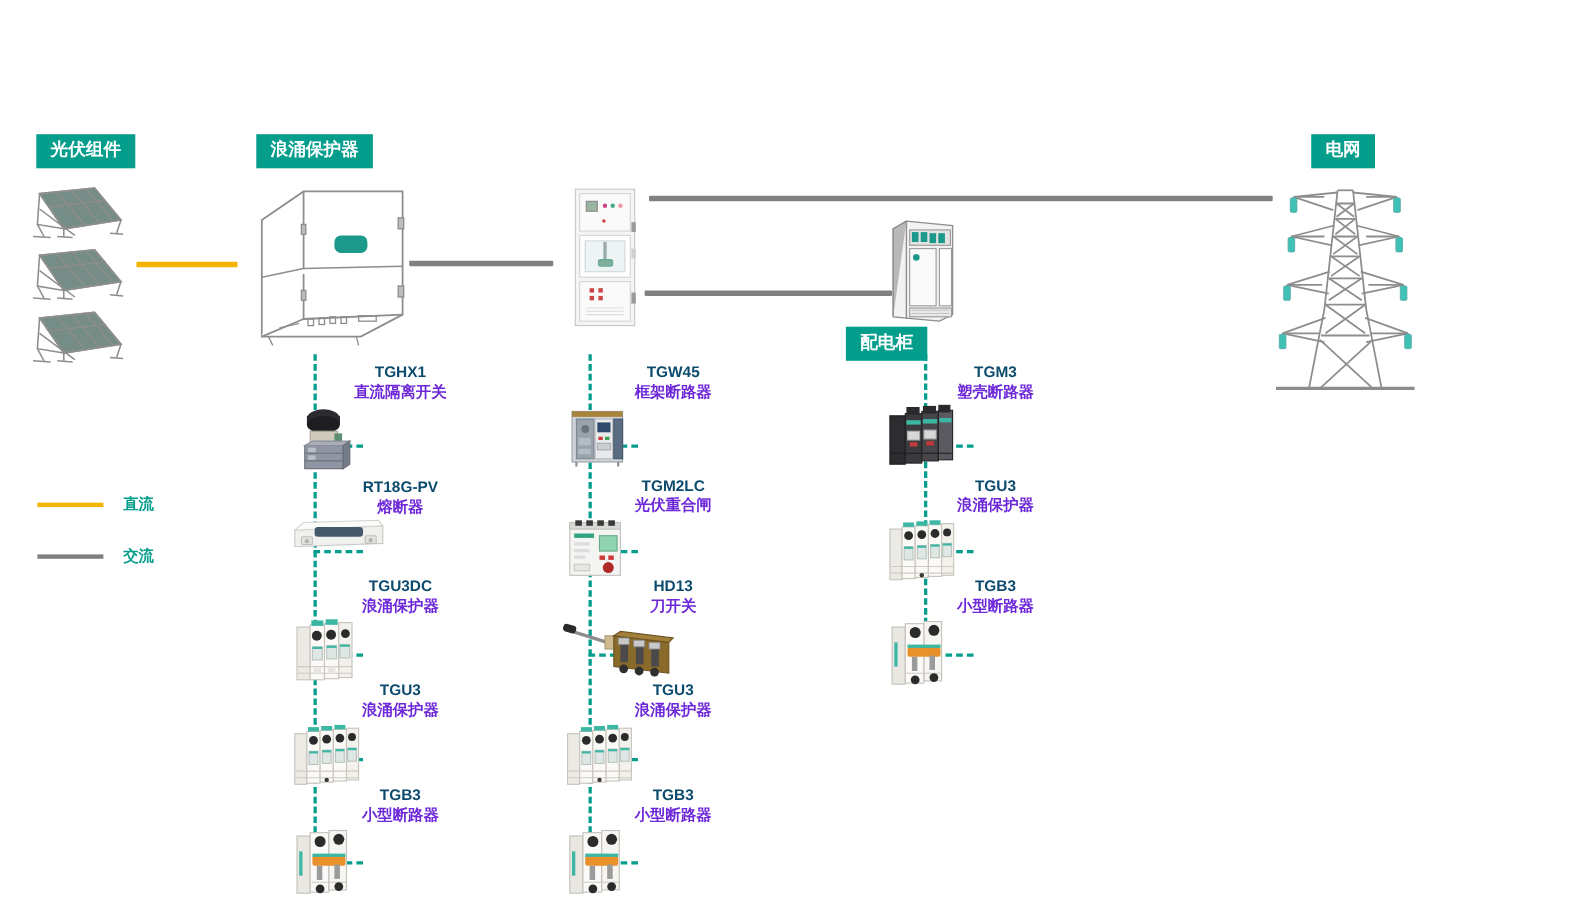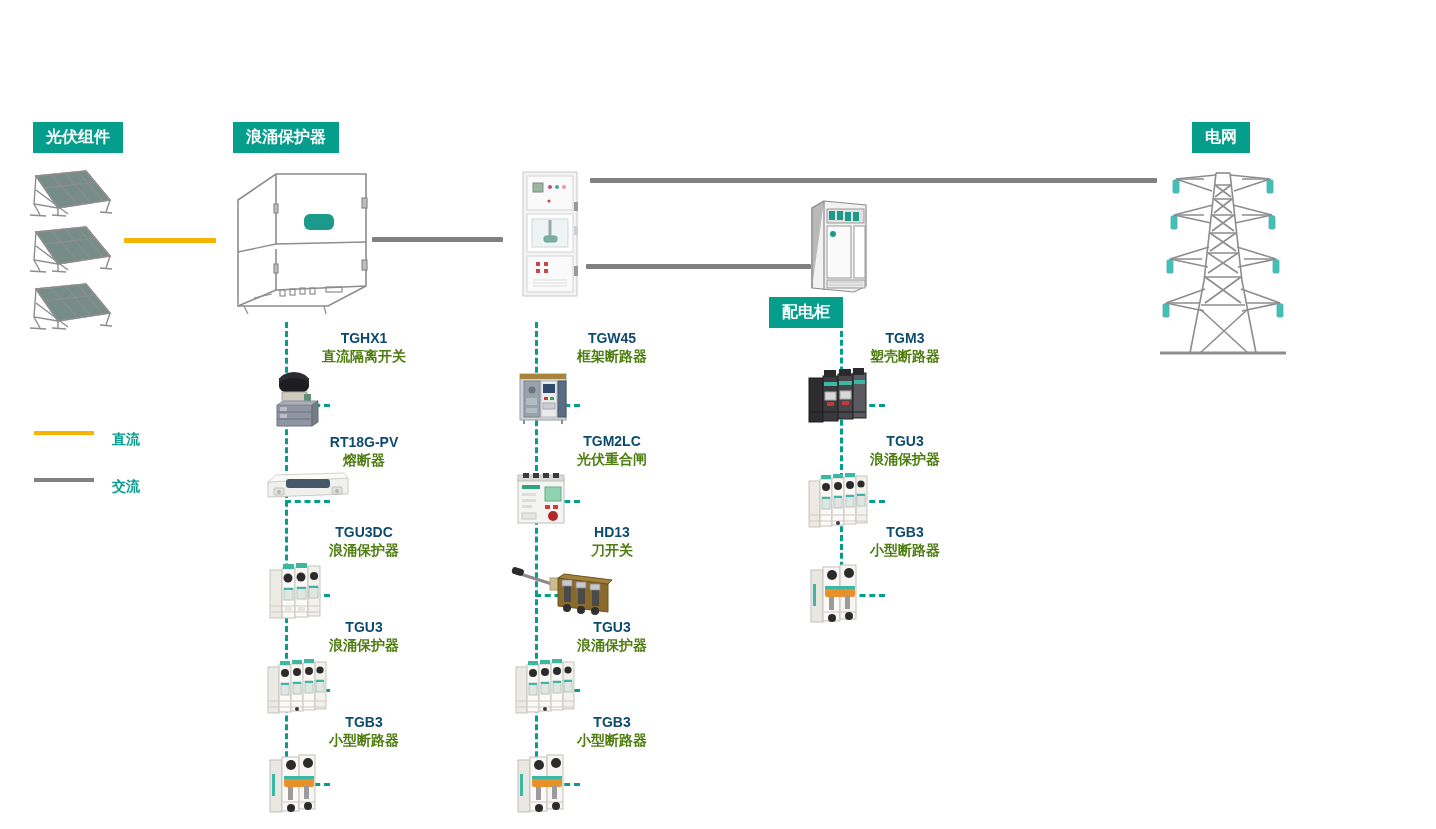--- a/index.html
+++ b/index.html
@@ -22,21 +22,21 @@
 
   
   .badge{
     background:#059e8d;color:#ffffff;
     font-size:16px;font-weight:bold;
     padding:7px 13px 8px 13px;
     white-space:nowrap;line-height:1;
   }
 
   
-  .legend-row{display:flex;align-items:flex-start;}
+  .legend-row{display:flex;align-items:center;margin-top:19px;}
   .legend-swatch{width:60px;height:4px;margin-right:18px;}
   .legend-label{color:#059e8d;font-size:14px;font-weight:bold;white-space:nowrap;}
 
   
   .flowline{height:5px;border-radius:1px;}
 
   
   .col{position:absolute;}
   .col-rail{
     position:absolute;left:0;top:0;width:0;
@@ -45,21 +45,21 @@
   .branch{
     position:absolute;height:0;
     border-top:3px dashed #059e8d;
   }
   .item{position:absolute;width:200px;text-align:center;}
   .item .code{
     color:#0c4a6e;font-size:14px;font-weight:bold;line-height:1.25;
     white-space:nowrap;
   }
   .item .desc{
-    color:#4d7c0f;font-size:14px;font-weight:bold;line-height:1.25;
+    color:#6d28d9;font-size:14px;font-weight:bold;line-height:1.25;
     white-space:nowrap;
   }
   .item .pic{margin:3px auto 0 auto;}
 
   
   svg{display:block;overflow:visible;}
 </style>
 </head>
 <body>
 

